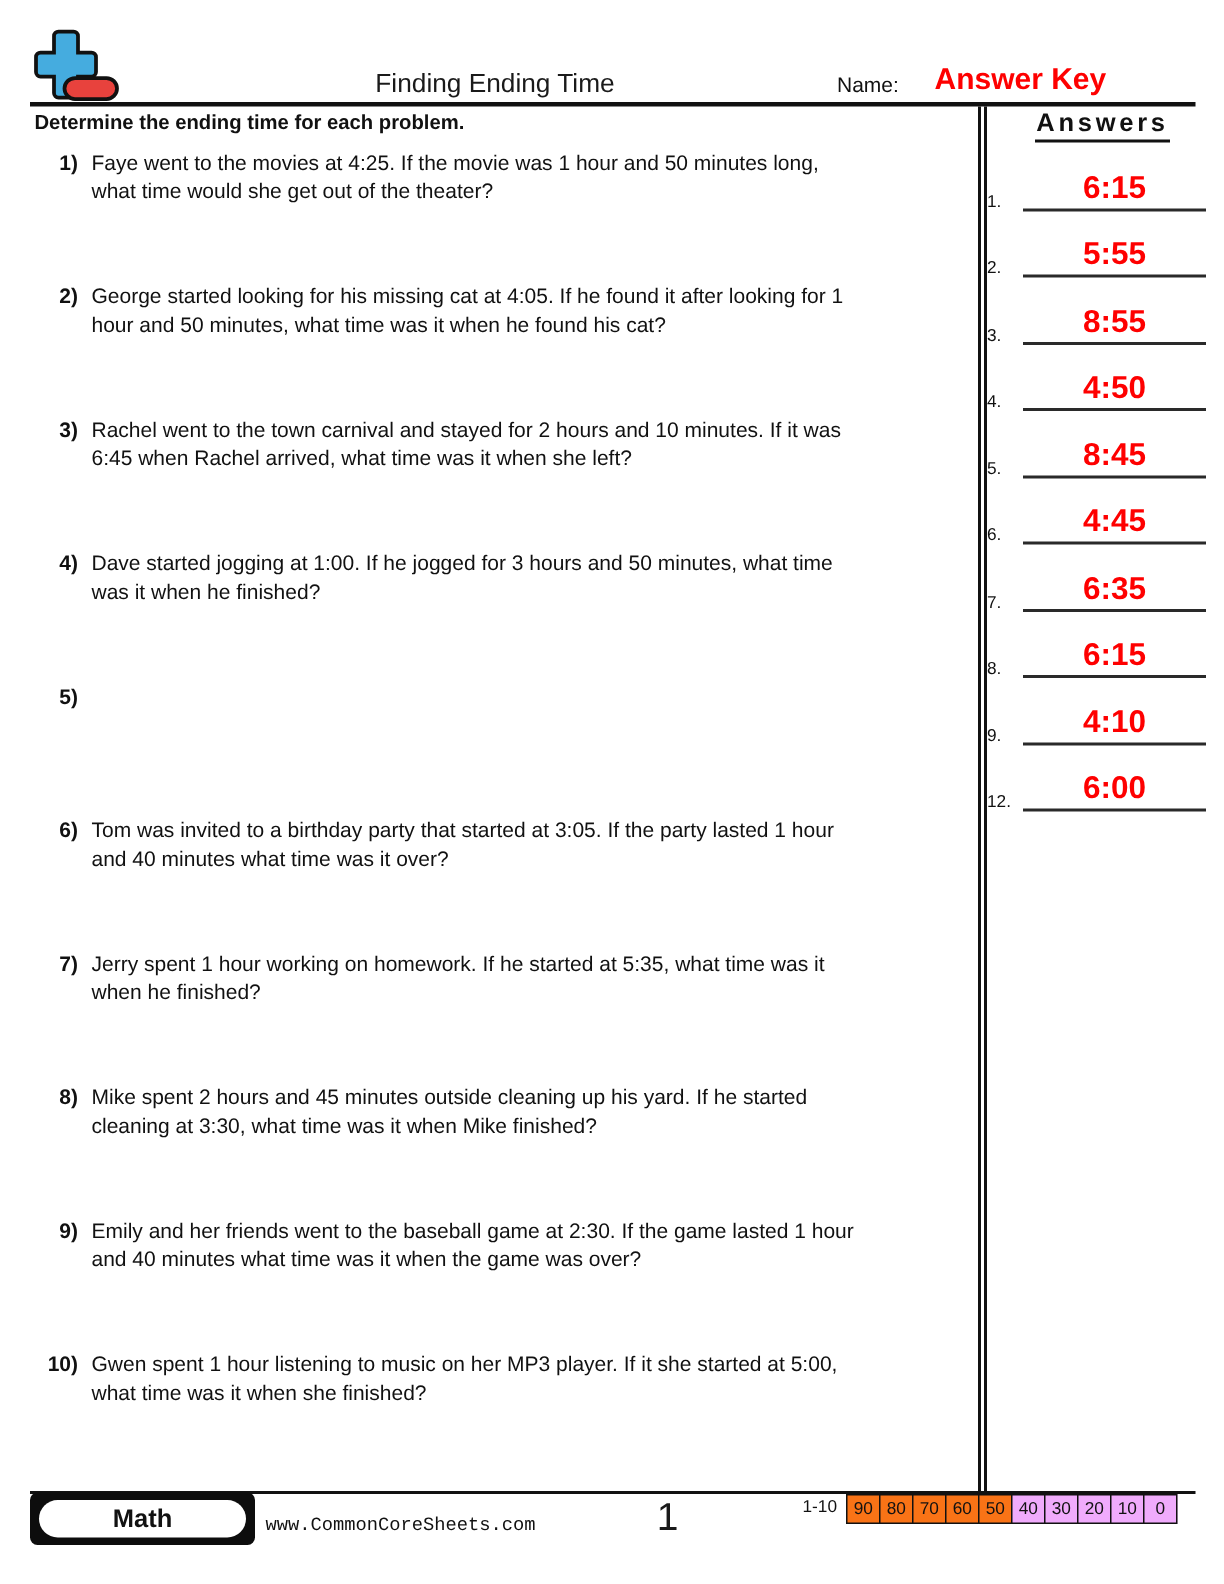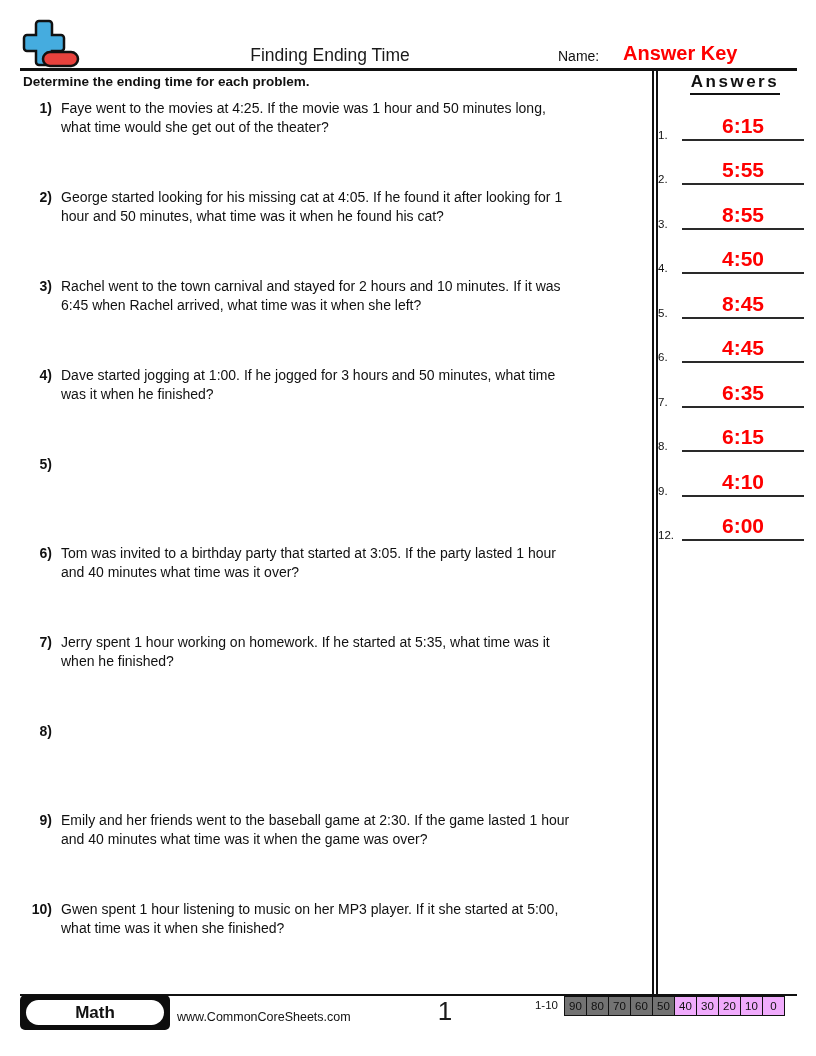--- a/index.html
+++ b/index.html
@@ -76,34 +76,34 @@
   .math-badge {
     position: absolute; left: 20px; top: 995px; width: 150px; height: 35px;
     background: #0d0d0d; border-radius: 5px;
   }
   .math-pill {
     position: absolute; left: 6px; top: 5px; right: 6px; bottom: 5px;
     background: #ffffff; border-radius: 13px;
     display: flex; align-items: center; justify-content: center;
     font-size: 17px; font-weight: bold; color: #111111;
   }
-  .site-url { position: absolute; left: 177px; top: 1010px; font-size: 12.5px; }
+  .site-url { position: absolute; left: 177px; top: 1010px; font-size: 12.5px; font-family: Liberation Mono, monospace; }
   .page-number {
     position: absolute; left: 380px; top: 996px; width: 130px;
     text-align: center; font-size: 26px; color: #1a1a1a;
   }
   .score-range {
     position: absolute; left: 500px; top: 999px; width: 58px;
     text-align: right; font-size: 11.5px;
   }
   .score-table { position: absolute; left: 564px; top: 996px; display: flex; }
   .score-cell {
     width: 21px; height: 18px; border: 1px solid #111111;
     display: flex; align-items: center; justify-content: center;
-    font-size: 11.5px; background: #737373;
+    font-size: 11.5px; background: #f97316;
   }
   .score-cell + .score-cell { margin-left: -1px; }
   .score-cell.highlight { background: #f0abfc; }
 </style>
 </head>
 <body>
 
 <div class="page">
 
   <div class="logo">
@@ -155,20 +155,22 @@
   </div>
 
   <div class="problem">
     <div class="problem-num">7)</div>
     <div class="problem-text">Jerry spent 1 hour working on homework. If he started at 5:35, what time was it
 when he finished?</div>
   </div>
 
   <div class="problem">
     <div class="problem-num">8)</div>
+    <div class="problem-text">Mike spent 2 hours and 45 minutes outside cleaning up his yard. If he started
+cleaning at 3:30, what time was it when Mike finished?</div>
   </div>
 
   <div class="problem">
     <div class="problem-num">9)</div>
     <div class="problem-text">Emily and her friends went to the baseball game at 2:30. If the game lasted 1 hour
 and 40 minutes what time was it when the game was over?</div>
   </div>
 
   <div class="problem">
     <div class="problem-num">10)</div>

